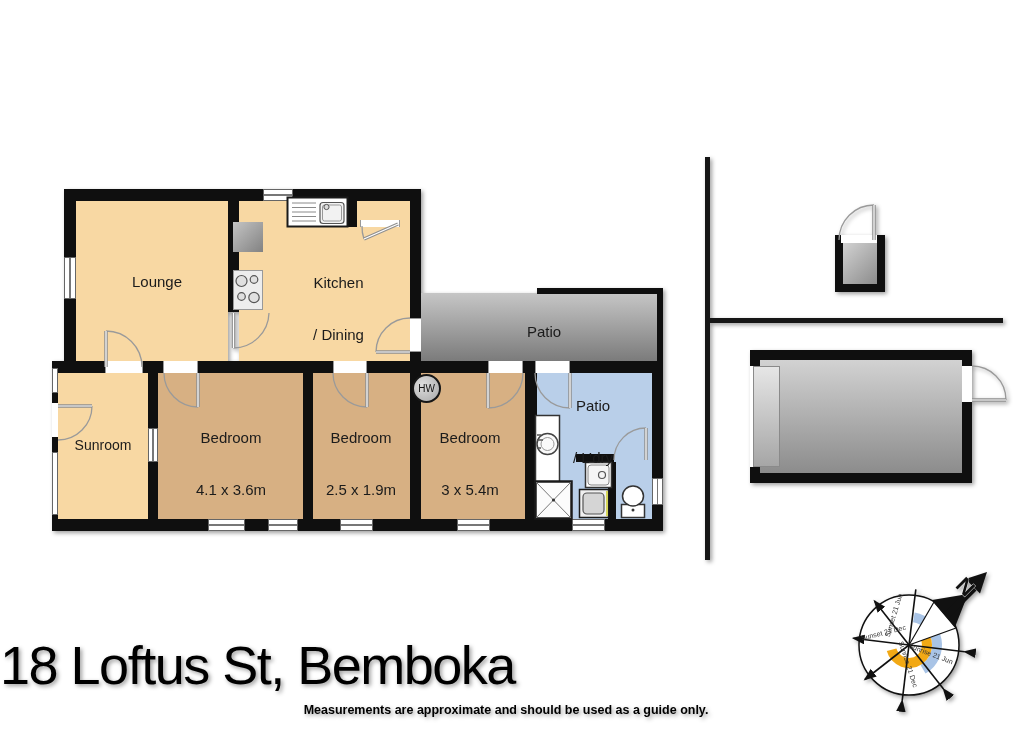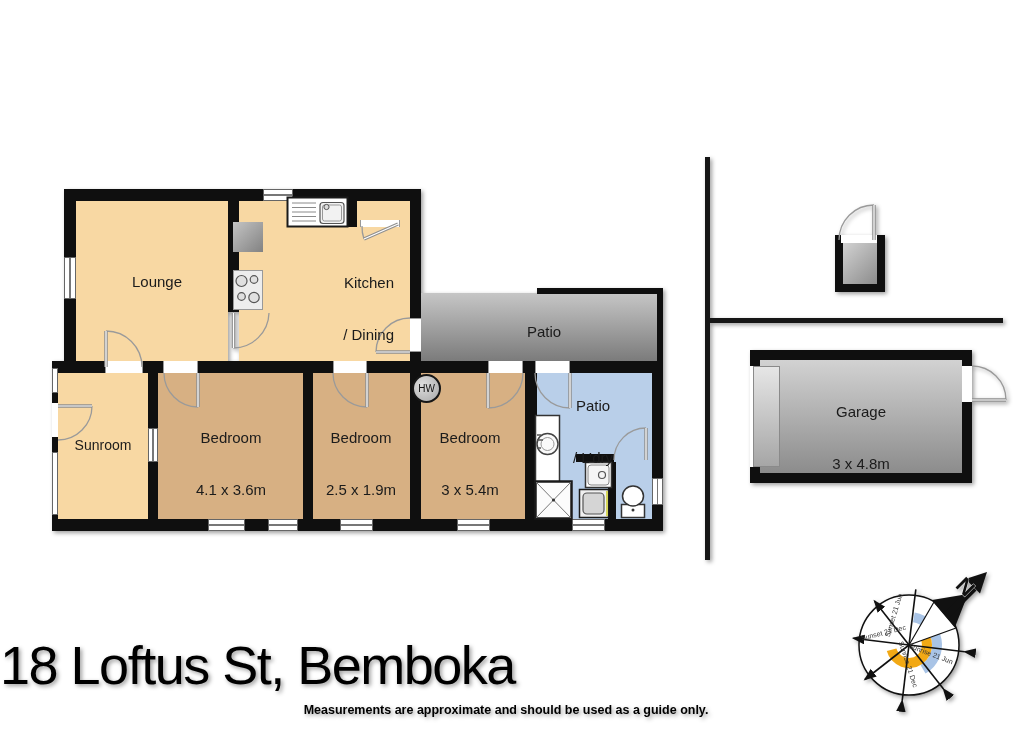--- a/index.html
+++ b/index.html
@@ -222,21 +222,21 @@
     </g>
   </svg>
 
   <div id="hw">
     <span>HW</span>
   </div>
 
   <div class="rlabel" style="left:107px;top:272px;width:100px">
     <span>Lounge</span>
   </div>
-  <div class="rlabel" style="left:299px;top:273px;width:95px;text-align:right">
+  <div class="rlabel" style="left:291px;top:273px;width:95px;text-align:center">
     <span>Kitchen</span>
     <span class="dim">/ Dining</span>
   </div>
   <div class="rlabel" style="left:504px;top:322px;width:80px">
     <span>Patio</span>
   </div>
   <div class="rlabel" style="left:58px;top:436px;width:90px;font-size:14px">
     <span>Sunroom</span>
   </div>
   <div class="rlabel" style="left:171px;top:428px;width:120px">
@@ -247,24 +247,20 @@
     <span>Bedroom</span>
     <span class="dim">2.5 x 1.9m</span>
   </div>
   <div class="rlabel" style="left:410px;top:428px;width:120px">
     <span>Bedroom</span>
     <span class="dim">3 x 5.4m</span>
   </div>
   <div class="rlabel" style="left:552px;top:396px;width:82px">
     <span>Patio</span>
     <span class="dim">/ L’dry</span>
-  </div>
-  <div class="rlabel" style="left:791px;top:402px;width:140px">
-    <span>Garage</span>
-    <span class="dim">3 x 4.8m</span>
   </div>
 
   <svg style="left:850px;top:566px" width="172" height="146" viewBox="0 0 172 146">
     <defs>
       <marker id="ah" markerWidth="9" markerHeight="7" refX="7" refY="3" orient="auto">
         <path d="M0 0 L8 3 L0 6 Z" fill="#111"></path>
       </marker>
     </defs>
     <circle cx="59" cy="79" r="50" fill="#ffffff" stroke="#111" stroke-width="1.5"></circle>
     <path d="M64.7 46.5 A33 33 0 0 1 75.5 107.6 L70.5 98.9 A23 23 0 0 0 63 56.3 Z" fill="var(--sun-blue)"></path>

